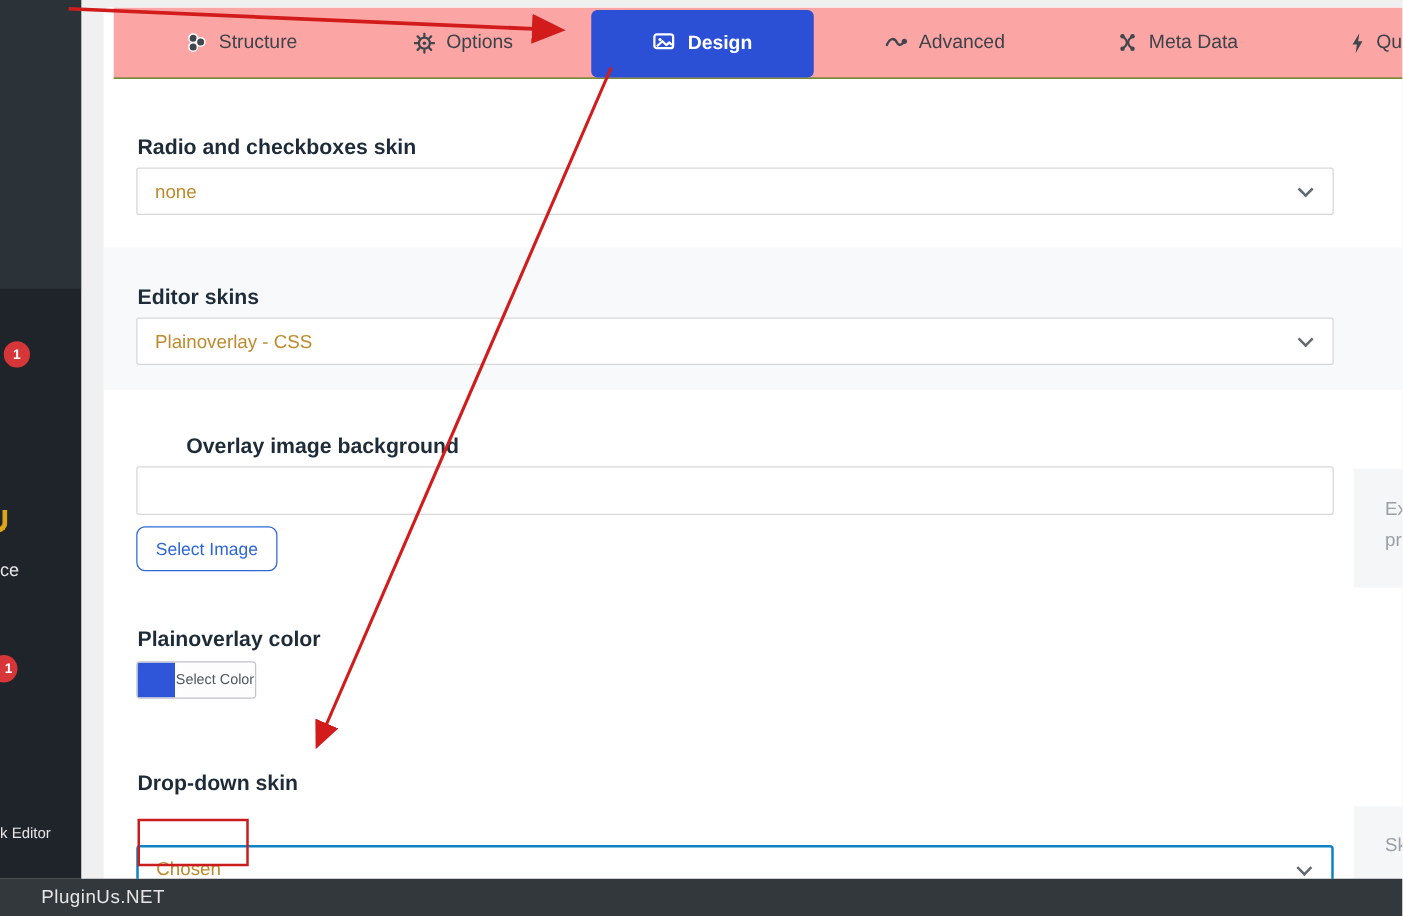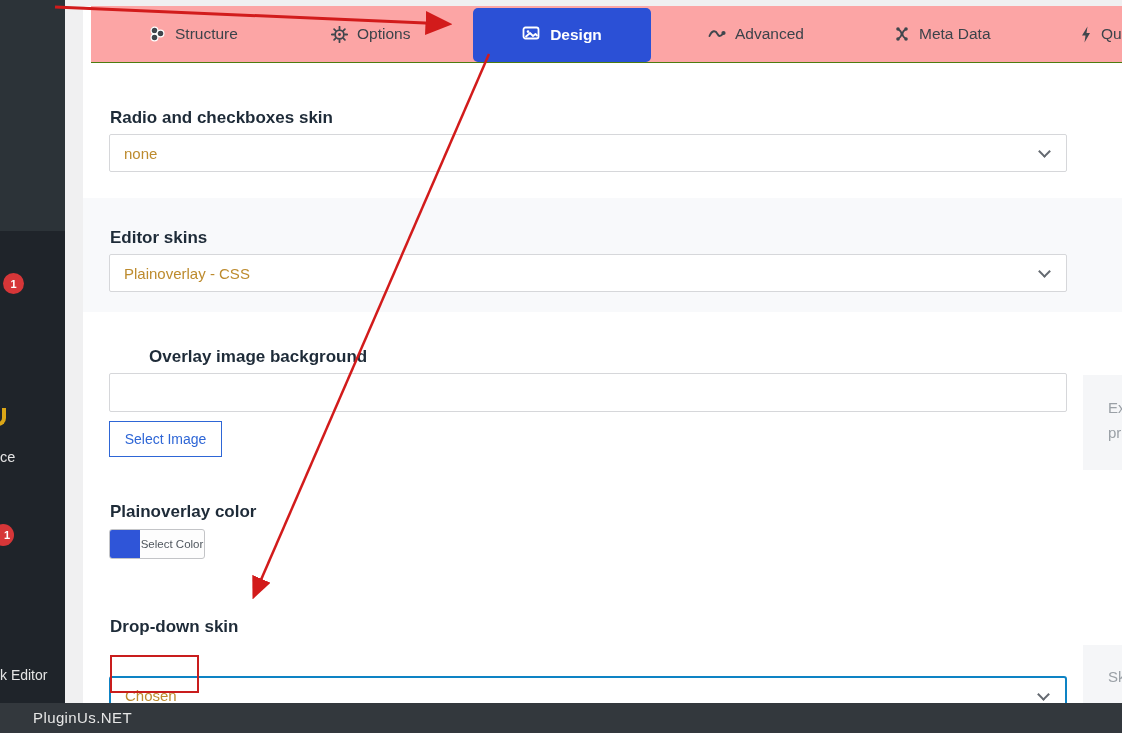--- a/index.html
+++ b/index.html
@@ -39,21 +39,21 @@
 
   .field-label { position:absolute; font-size:17px; font-weight:600; color:#1e2b38; }
   .select-box { position:absolute; left:26px; width:958px; height:38px; background:#fff;
                 border:1px solid #d6d7da; border-radius:2px; display:flex; align-items:center;
                 padding:0 40px 0 14px; font-size:15px; color:#bd8b2e; cursor:pointer; }
   .chevron { position:absolute; right:17px; top:12px; width:9px; height:9px;
              border-right:2px solid #646970; border-bottom:2px solid #646970; transform:rotate(45deg); }
   .text-input { position:absolute; left:26px; width:958px; height:39px; border:1px solid #d6d7da;
                 border-radius:2px; background:#fff; padding:0 12px; font-size:15px; color:#3c434a; }
   .btn-outline { position:absolute; left:26px; width:113px; height:36px; background:#fff;
-                 border:1px solid #2e66d6; border-radius:0; color:#2e66d6; font-size:14px;
+                 border:1px solid #2e66d6; border-radius:7px; color:#2e66d6; font-size:14px;
                  display:flex; align-items:center; justify-content:center; cursor:pointer; }
   .color-ctrl { position:absolute; left:26px; top:523px; width:96px; height:30px;
                 border:1px solid #c3c4c7; border-radius:3px; background:#fdfdfd; display:flex; overflow:hidden; cursor:pointer; }
   .color-swatch { width:30px; height:100%; background:#2f55d8; }
   .color-ctrl span { flex:1; display:flex; align-items:center; justify-content:center;
                      font-size:11.5px; color:#50575e; }
 
   .select-focused { border:2px solid #0e83c4; height:39px; border-radius:3px; }
   .red-rect { position:absolute; left:27px; top:649px; width:89px; height:38px;
               border:2px solid #c91d1d; z-index:5; pointer-events:none; }
@@ -68,21 +68,21 @@
 <body>
 
 <div class="stage">
 
   <div class="sidebar">
     <div class="sidebar-top"></div>
     <div class="badge badge-1">1</div>
     <div class="orange-frag"></div>
     <div class="side-frag" style="left:0; top:449px;">ce</div>
     <div class="badge badge-2">1</div>
-    <div class="side-frag" style="left:0; top:659px; font-size:14px;margin-top:8px;">k Editor</div>
+    <div class="side-frag" style="left:0; top:659px; font-size:12px;">k Editor</div>
   </div>
 
   <div class="card">
 
     <div class="band"></div>
 
     <div class="tabbar">
       <div class="tab" style="left:57px;">
         <span>
           <svg width="18" height="18" viewBox="0 0 18 18">

